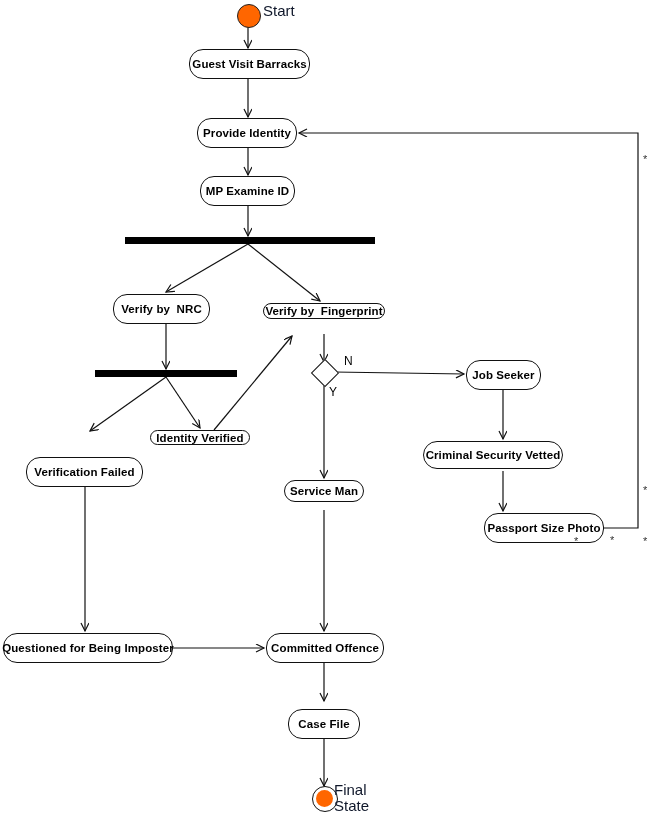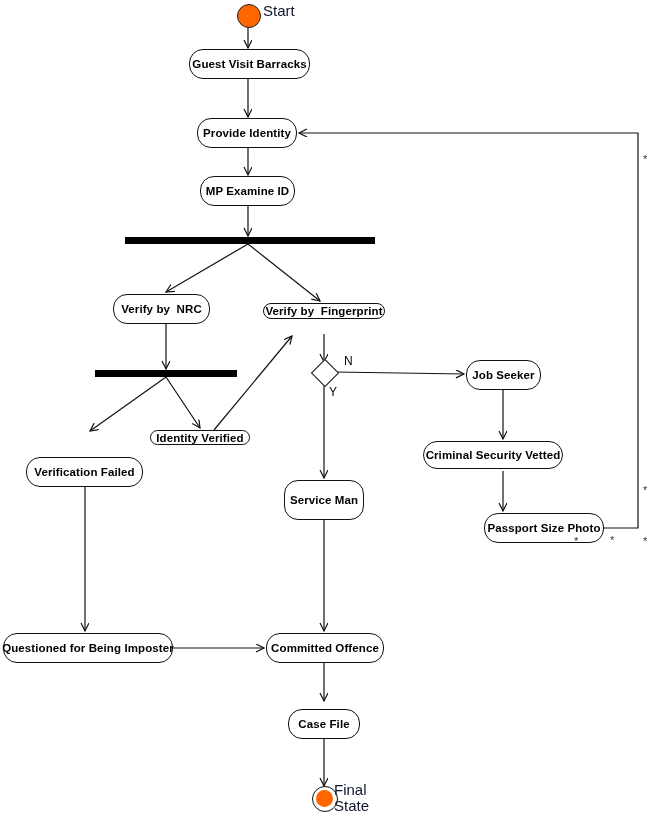--- a/index.html
+++ b/index.html
@@ -161,21 +161,21 @@
       <div class="node" style="left: 189px; top: 49px; width: 121px; height: 30px;">Guest Visit Barracks</div>
       <div class="node" style="left: 197px; top: 118px; width: 100px; height: 30px;">Provide Identity</div>
       <div class="node" style="left: 200px; top: 176px; width: 95px; height: 30px;">MP Examine ID</div>
       <div class="node" style="left: 113px; top: 294px; width: 97px; height: 30px;">Verify by  NRC</div>
       <div class="node" style="left: 263px; top: 303px; width: 122px; height: 16px;">Verify by  Fingerprint</div>
       <div class="node" style="left: 466px; top: 360px; width: 75px; height: 30px;">Job Seeker</div>
       <div class="node" style="left: 423px; top: 441px; width: 140px; height: 28px;">Criminal Security Vetted</div>
       <div class="node" style="left: 443px; top: 513px; width: 120px; height: 30px; margin-left: 41px;">Passport Size Photo</div>
       <div class="node" style="left: 26px; top: 433px; width: 117px; height: 30px; margin-top: 24px;">Verification Failed</div>
       <div class="node" style="left: 150px; top: 430px; width: 100px; height: 15px;">Identity Verified</div>
-      <div class="node" style="left: 284px; top: 480px; width: 80px; height: 40px;">Service Man</div>
+      <div class="node" style="left: 284px; top: 480px; width: 80px; height: 22px;">Service Man</div>
       <div class="node" style="left: 3px; top: 633px; width: 170px; height: 30px;">Questioned for Being Imposter</div>
       <div class="node" style="left: 266px; top: 633px; width: 118px; height: 30px;">Committed Offence</div>
       <div class="node" style="left: 288px; top: 703px; width: 72px; height: 30px; margin-top: 6px;">Case File</div>
     </div>
   <div id="label-container">
       <div class="edge-label" style="left: 344px; top: 354px;">N</div>
       <div class="edge-label" style="left: 329px; top: 385px;">Y</div>
     </div>
   <div id="footnote-container">
       <div class="footnote-mark" style="left: 643px; top: 156px;">*</div>

